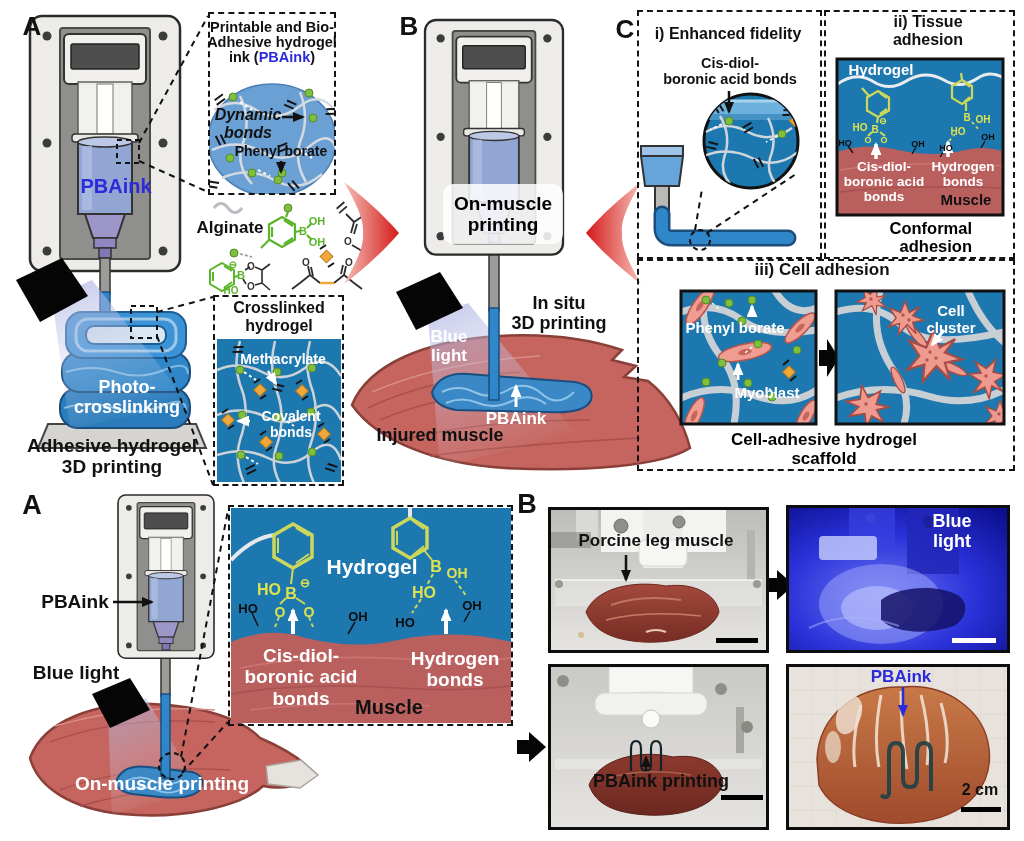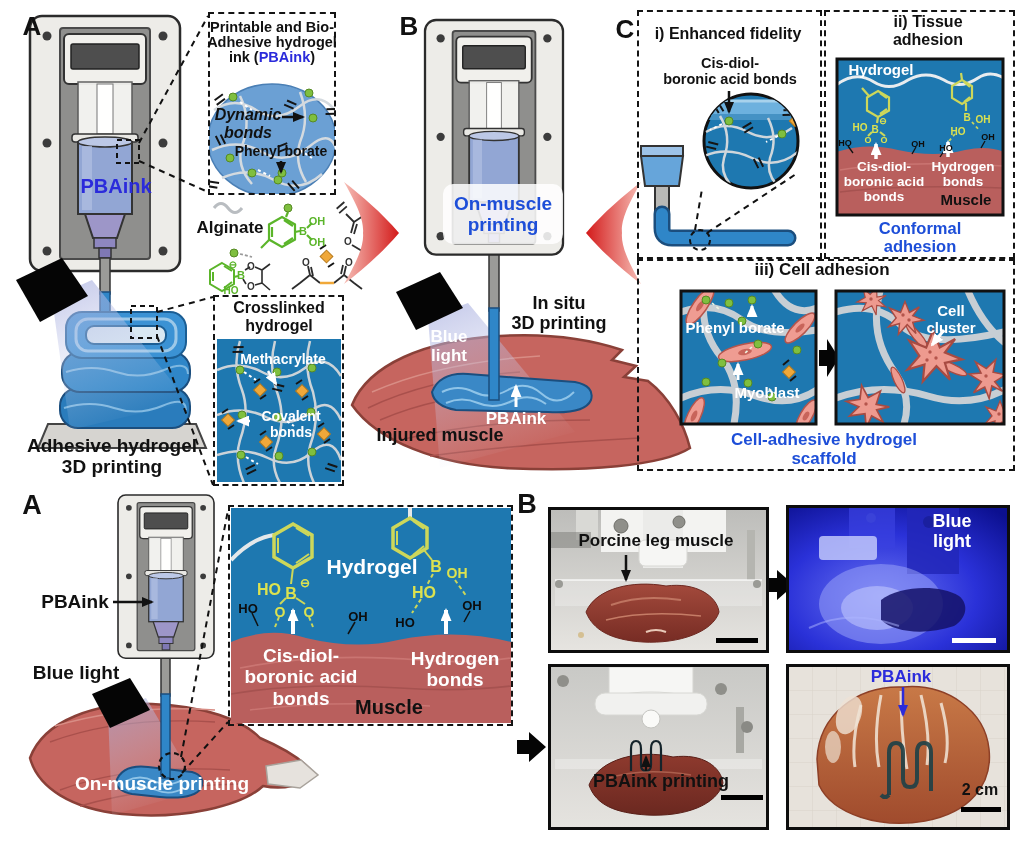--- a/index.html
+++ b/index.html
@@ -4,21 +4,21 @@
 <style>
   html,body{margin:0;padding:0;background:#fff;}
   #fig{position:relative;width:1024px;height:841px;background:#fff;overflow:hidden;
        font-family:"Liberation Sans",sans-serif;}
   #art{position:absolute;left:0;top:0;z-index:1;}
   .dashbox{position:absolute;border:2.5px dashed #141414;box-sizing:border-box;z-index:3;background:transparent;}
   .photo{position:absolute;border:3px solid #0d0d0d;box-sizing:border-box;z-index:2;overflow:hidden;}
   .photo svg{display:block;width:100%;height:100%;}
   .lbl{position:absolute;transform:translate(-50%,-50%);font-weight:bold;white-space:pre-line;
        text-align:center;line-height:1.12;z-index:5;pointer-events:none;}
-  .k{color:#111;} .w{color:#fff;} .r{color:#1d4ed8;} .b{color:#2b2bdb;}
+  .k{color:#111;} .w{color:#fff;} .r{color:#000000;} .b{color:#2b2bdb;}
   .labels-layer{position:absolute;inset:0;z-index:6;pointer-events:none;}
   .chem-label{position:absolute;transform:translate(-50%,-50%);font-weight:bold;font-size:11px;white-space:nowrap;}
 </style>
 </head>
 <body>
 
 <div id="fig">
 
 <svg id="art" width="1024" height="841" viewBox="0 0 1024 841">
   <defs>
@@ -636,20 +636,22 @@
   <ellipse cx="44" cy="80" rx="8" ry="16" fill="#eddfd0" opacity="0.7"></ellipse>
   <path d="M100 128 V86 Q100 76 107 76 Q114 76 114 86 V112 Q114 120 121 120 Q128 120 128 112 V86 Q128 76 135 76 Q142 76 142 86 V124" stroke="#1d4047" stroke-width="4" fill="none" opacity="0.9"></path>
   <path d="M100 128 Q96 132 92 128" stroke="#1d4047" stroke-width="4" fill="none" opacity="0.9"></path>
   <line x1="114" y1="20" x2="114" y2="48" stroke="#2b2bdb" stroke-width="2.5" marker-end="url(#mk4)"></line>
   <rect x="172" y="140" width="40" height="5" fill="#000"></rect>
 </svg>
 </div>
 
 <div class="lbl k" style="left:32px;top:27px;font-size:26px;">A</div>
 <div class="lbl b" style="left:116px;top:186px;font-size:20px;">PBAink</div>
+<div class="lbl w" style="left:127px;top:397px;font-size:18px;">Photo-
+crosslinking</div>
 <div class="lbl k" style="left:112px;top:456px;font-size:19px;">Adhesive hydrogel
 3D printing</div>
 
 <div class="lbl k" style="left:272px;top:27px;font-size:14.5px;">Printable and Bio-</div>
 <div class="lbl k" style="left:272px;top:42px;font-size:14.5px;">Adhesive hydrogel</div>
 <div class="lbl k" style="left:272px;top:57px;font-size:14.5px;white-space:nowrap;"><span>ink (</span><span class="b">PBAink</span><span>)</span></div>
 <div class="lbl k" style="left:248px;top:124px;font-size:16px;font-style:italic;">Dynamic
 bonds</div>
 <div class="lbl k" style="left:281px;top:152px;font-size:14px;">Phenyl borate</div>
 <div class="lbl k" style="left:230px;top:228px;font-size:17px;">Alginate</div>
@@ -675,21 +677,21 @@
 boronic acid bonds</div>
 
 <div class="lbl k" style="left:928px;top:31px;font-size:16px;">ii) Tissue adhesion</div>
 <div class="lbl w" style="left:881px;top:70px;font-size:15px;">Hydrogel</div>
 <div class="lbl w" style="left:884px;top:182px;font-size:13.5px;">Cis-diol-
 boronic acid
 bonds</div>
 <div class="lbl w" style="left:963px;top:174px;font-size:13.5px;">Hydrogen
 bonds</div>
 <div class="lbl k" style="left:966px;top:200px;font-size:15px;">Muscle</div>
-<div class="lbl r" style="left:920px;top:237px;font-size:16.5px;">Conformal adhesion</div>
+<div class="lbl r" style="left:920px;top:237px;font-size:16.5px;text-align:right;">Conformal adhesion</div>
 
 <div class="lbl k" style="left:822px;top:270px;font-size:17px;">iii)  Cell adhesion</div>
 <div class="lbl w" style="left:735px;top:328px;font-size:15px;">Phenyl borate</div>
 <div class="lbl w" style="left:723px;top:393px;font-size:15px;margin-left:44px;">Myoblast</div>
 <div class="lbl w" style="left:951px;top:320px;font-size:15px;">Cell cluster</div>
 <div class="lbl r" style="left:824px;top:449px;font-size:17px;">Cell-adhesive hydrogel scaffold</div>
 
 <div class="lbl k" style="left:32px;top:505px;font-size:27px;">A</div>
 <div class="lbl k" style="left:75px;top:602px;font-size:19px;">PBAink</div>
 <div class="lbl k" style="left:76px;top:673px;font-size:19px;">Blue light</div>

